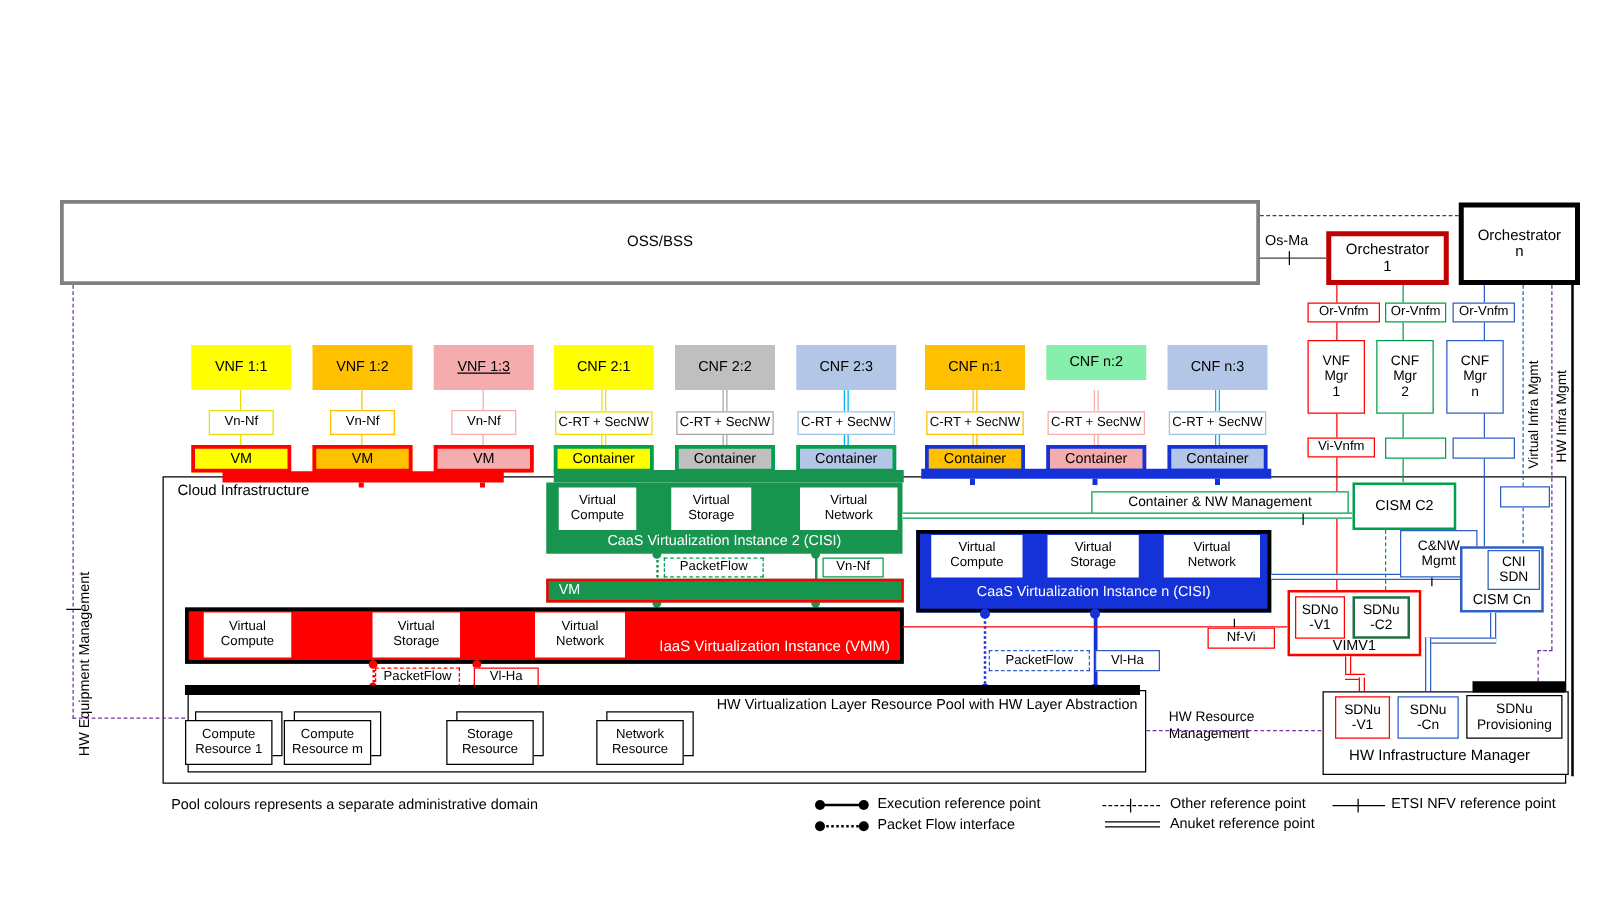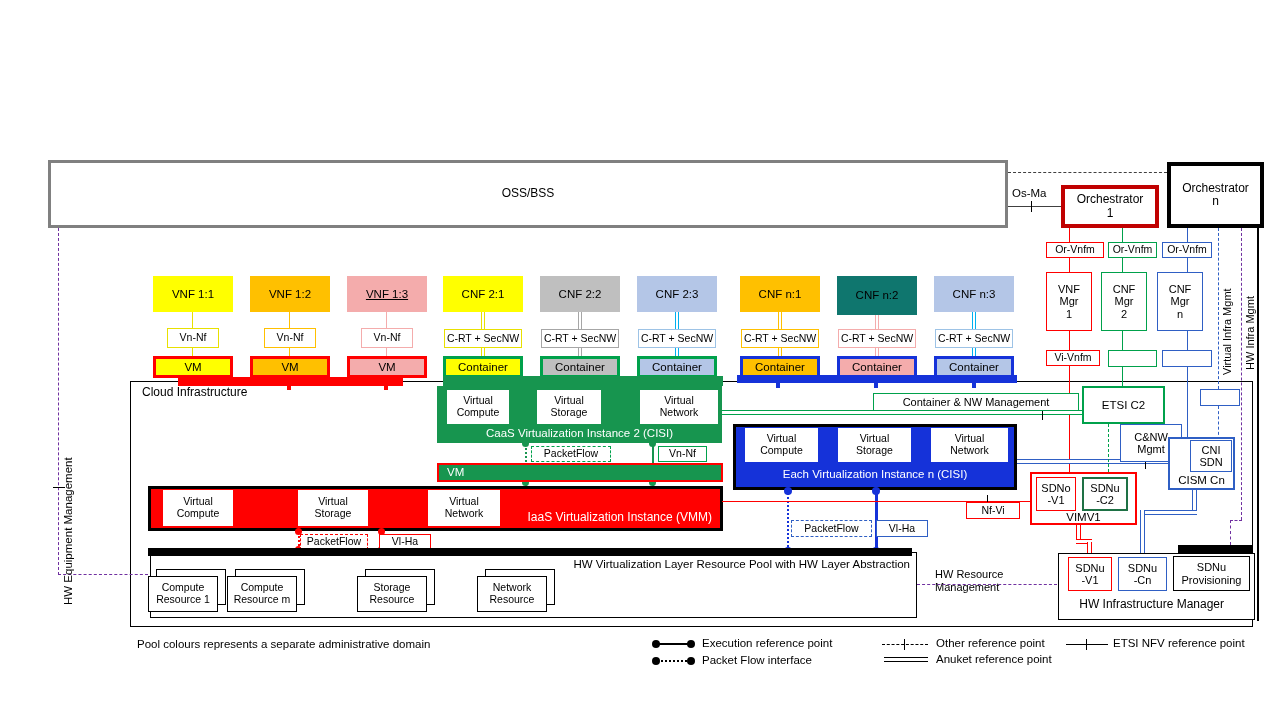--- a/index.html
+++ b/index.html
@@ -70,21 +70,21 @@
   <div class="box f115" style="left:637px;top:276px;width:80px;height:36px;background:#B4C6E7;">CNF 2:3</div>
   <div class="box f10" style="left:638px;top:329px;width:78px;height:19px;border:1.5px solid #9DC3E6;">C-RT + SecNW</div>
   <div class="box f115" style="left:637px;top:356px;width:80px;height:22px;background:#B4C6E7;border:3px solid #00A14B;">Container</div>
 
   <div class="abs" style="left:778px;top:312px;height:45px;width:4px;border-left:1.5px solid #FFC000;border-right:1.5px solid #FFC000;"></div>
   <div class="box f115" style="left:740px;top:276px;width:80px;height:36px;background:#FFC000;">CNF n:1</div>
   <div class="box f10" style="left:741px;top:329px;width:78px;height:19px;border:1.5px solid #FFC000;">C-RT + SecNW</div>
   <div class="box f115" style="left:740px;top:356px;width:80px;height:22px;background:#FFC000;border:3px solid #1532D9;">Container</div>
 
   <div class="abs" style="left:875px;top:312px;height:45px;width:4px;border-left:1.5px solid #F4ACAC;border-right:1.5px solid #F4ACAC;"></div>
-  <div class="box f115" style="left:837px;top:276px;width:80px;height:39px;background:#0f766e;">CNF n:2</div>
+  <div class="box f115" style="left:837px;top:276px;width:80px;height:28px;background:#86efac;">CNF n:2</div>
   <div class="box f10" style="left:838px;top:329px;width:78px;height:19px;border:1.5px solid #F4ACAC;">C-RT + SecNW</div>
   <div class="box f115" style="left:837px;top:356px;width:80px;height:22px;background:#F4ACAC;border:3px solid #1532D9;">Container</div>
 
   <div class="abs" style="left:972px;top:312px;height:45px;width:4px;border-left:1.5px solid #00B0F0;border-right:1.5px solid #00B0F0;"></div>
   <div class="box f115" style="left:934px;top:276px;width:80px;height:36px;background:#B4C6E7;">CNF n:3</div>
   <div class="box f10" style="left:935px;top:329px;width:78px;height:19px;border:1.5px solid #9DC3E6;">C-RT + SecNW</div>
   <div class="box f115" style="left:934px;top:356px;width:80px;height:22px;background:#B4C6E7;border:3px solid #1532D9;">Container</div>
 
   <div class="abs" style="left:178px;top:377px;width:225px;height:9px;background:#FF0000;"></div>
   <div class="abs" style="left:443px;top:376px;width:280px;height:10px;background:#17954F;"></div>
@@ -135,21 +135,21 @@
   <div class="box f10" style="left:300px;top:534px;width:68px;height:16px;border:1.3px dashed #FF0000;">PacketFlow</div>
   <div class="box f10" style="left:379px;top:534px;width:52px;height:16px;border:1.3px solid #FF0000;">Vl-Ha</div>
 
   <div class="abs" style="left:733px;top:424px;width:284px;height:66px;background:#1532D9;border:3.5px solid #000;"></div>
   <div class="box f10" style="left:745px;top:428px;width:73px;height:34px;">Virtual
 Compute</div>
   <div class="box f10" style="left:838px;top:428px;width:73px;height:34px;">Virtual
 Storage</div>
   <div class="box f10" style="left:931px;top:428px;width:77px;height:34px;">Virtual
 Network</div>
-  <div class="txt f115" style="left:733px;top:468px;width:284px;color:#fff;text-align:center;">Each Virtualization Instance n (CISI)</div>
+  <div class="txt f115" style="left:733px;top:468px;width:284px;color:#fff;text-align:center;">CaaS Virtualization Instance n (CISI)</div>
 
   <div class="abs" style="left:787px;top:490px;height:60px;border-left:2.5px dotted #1532D9;"></div>
   <div class="abs" style="left:875px;top:490px;height:60px;border-left:3px solid #1532D9;"></div>
   <div class="dot" style="left:784px;top:487px;width:8px;height:8px;background:#1532D9;"></div>
   <div class="dot" style="left:784px;top:547px;width:8px;height:8px;background:#1532D9;"></div>
   <div class="dot" style="left:872px;top:487px;width:8px;height:8px;background:#1532D9;"></div>
   <div class="dot" style="left:872px;top:547px;width:8px;height:8px;background:#1532D9;"></div>
   <div class="box f10" style="left:791px;top:520px;width:81px;height:17px;border:1.3px dashed #2F5FC4;">PacketFlow</div>
   <div class="box f10" style="left:876px;top:520px;width:52px;height:17px;border:1.3px solid #2F5FC4;">Vl-Ha</div>
 
@@ -197,21 +197,21 @@
 
   <div class="vtxt f11" style="left:1221px;top:240px;height:135px;">Virtual Infra Mgmt</div>
   <div class="vtxt f11" style="left:1244px;top:250px;height:120px;">HW Infra Mgmt</div>
 
   <div class="dbl-h" style="left:722px;top:410px;width:360px;border-color:#00A14B;"></div>
   <div class="abs" style="left:1042px;top:406px;height:14px;border-left:1.8px solid #000;"></div>
   <div class="dbl-h" style="left:1017px;top:459px;width:151px;border-color:#2F5FC4;"></div>
   <div class="abs" style="left:1145px;top:455px;height:14px;border-left:1.8px solid #000;"></div>
   <div class="box f11" style="left:873px;top:393px;width:206px;height:18px;border:1.5px solid #00A14B;">Container &amp; NW  Management</div>
 
-  <div class="box f115" style="left:1082px;top:386px;width:83px;height:38px;border:2px solid #00A14B;">ETSI C2</div>
+  <div class="box f115" style="left:1082px;top:386px;width:83px;height:38px;border:2px solid #00A14B;">CISM C2</div>
   <div class="abs" style="left:1200px;top:389px;width:40px;height:17px;border:1.5px solid #2F5FC4;background:#fff;"></div>
   <div class="abs" style="left:1108px;top:424px;height:53px;border-left:1.5px dashed #00A14B;"></div>
   <div class="box f11" style="left:1120px;top:424px;width:62px;height:38px;border:1.5px solid #2F5FC4;">C&amp;NW
 Mgmt</div>
   <div class="abs" style="left:1168px;top:437px;width:67px;height:53px;border:2px solid #2F5FC4;background:#fff;"></div>
   <div class="box f11" style="left:1190px;top:440px;width:42px;height:32px;border:1.5px solid #2F5FC4;">CNI
 SDN</div>
   <div class="txt f115" style="left:1168px;top:474px;width:67px;text-align:center;">CISM Cn</div>
 
   <div class="abs" style="left:722px;top:501px;width:308px;border-top:1.5px solid #FF0000;"></div>

